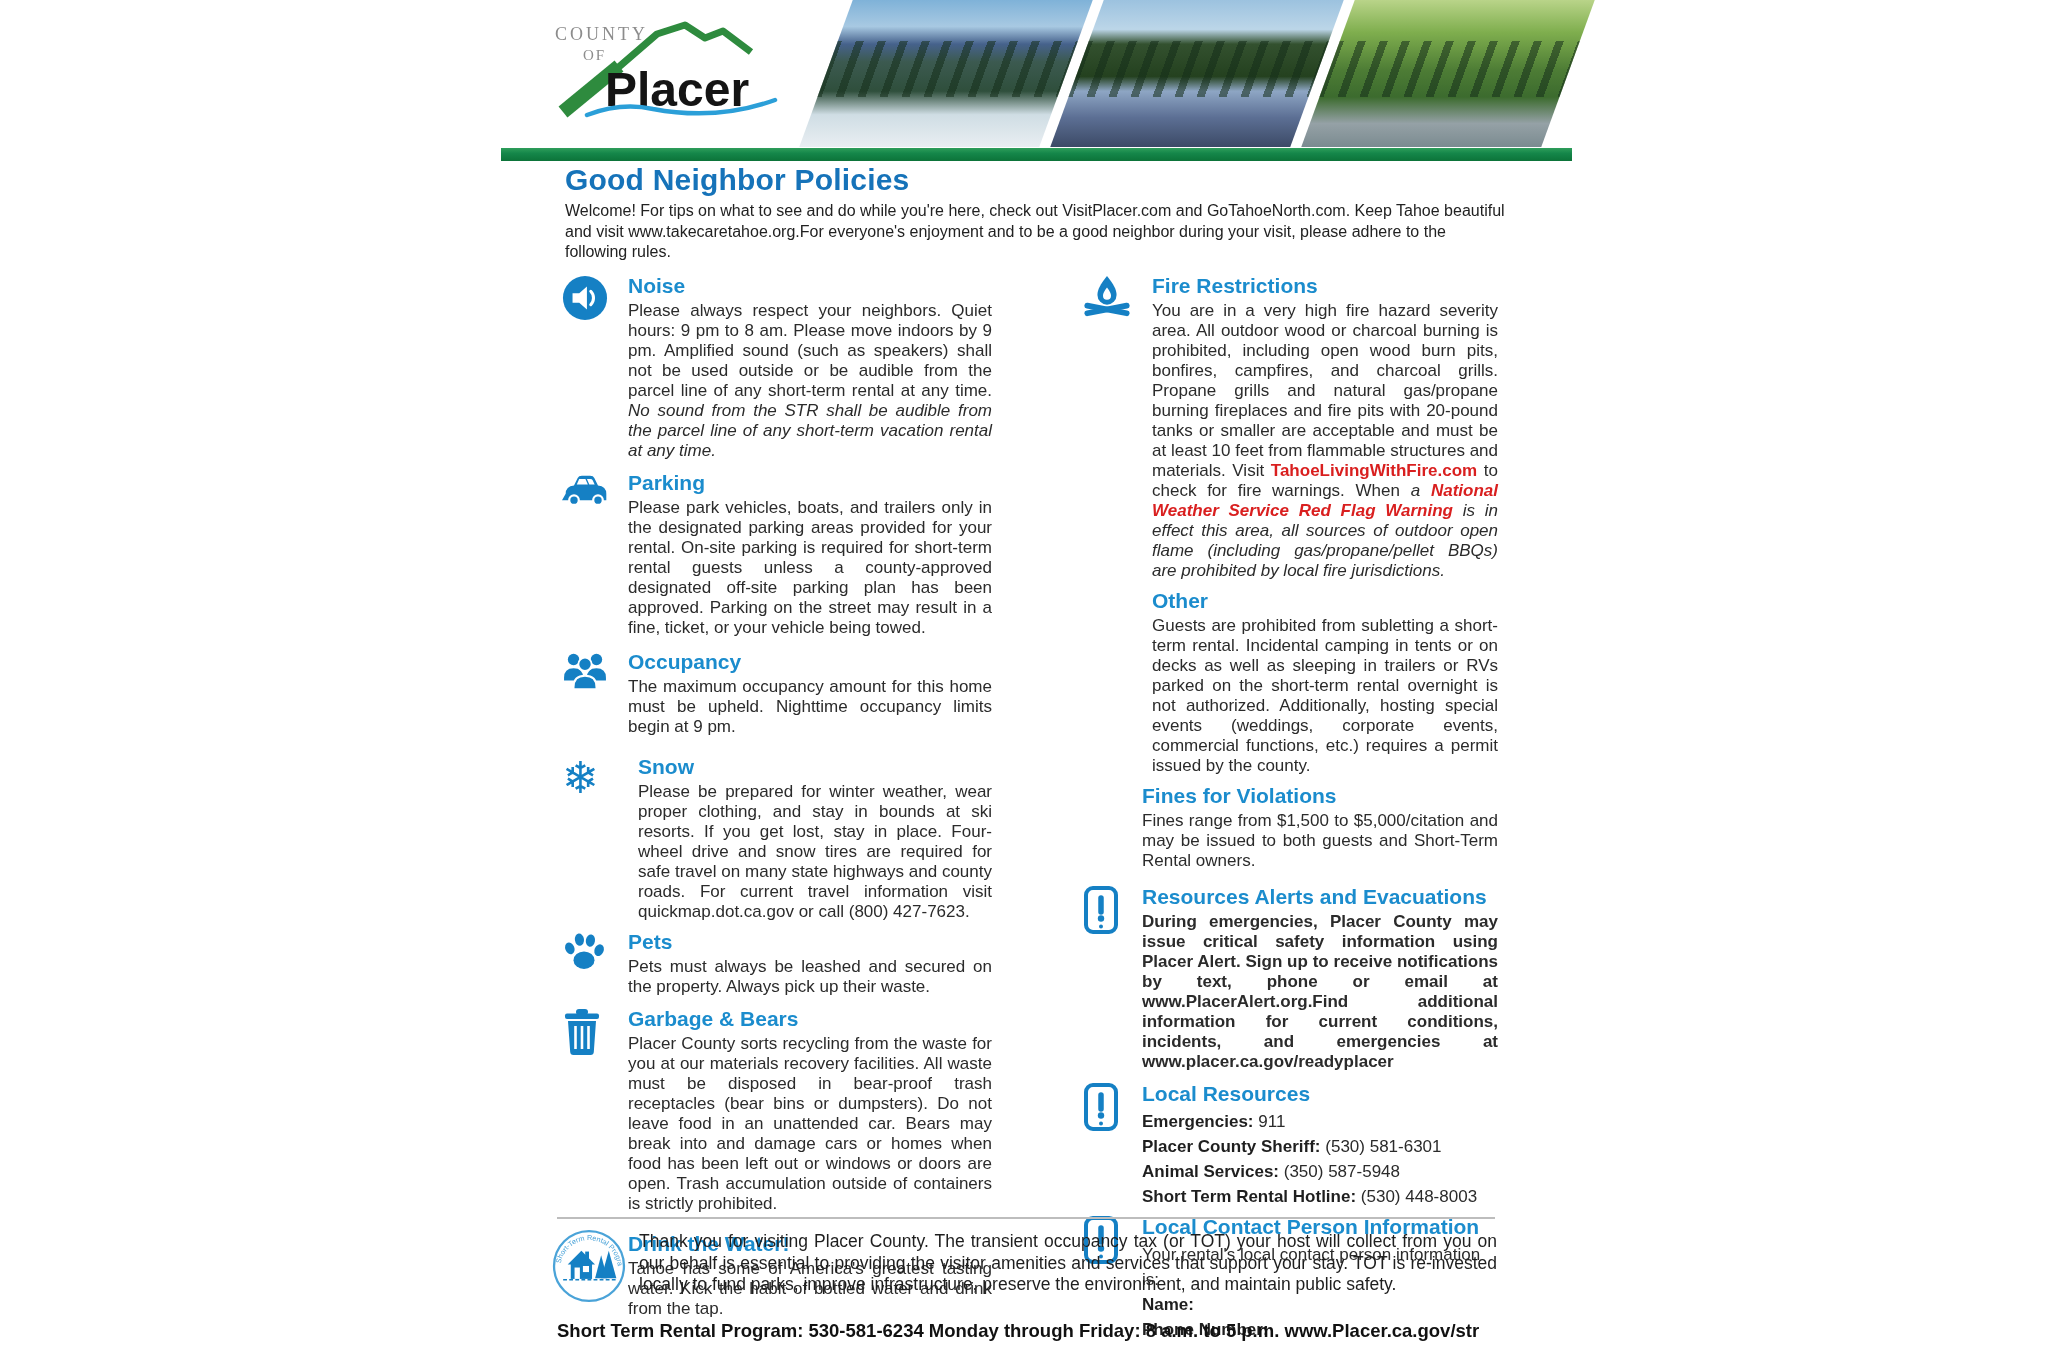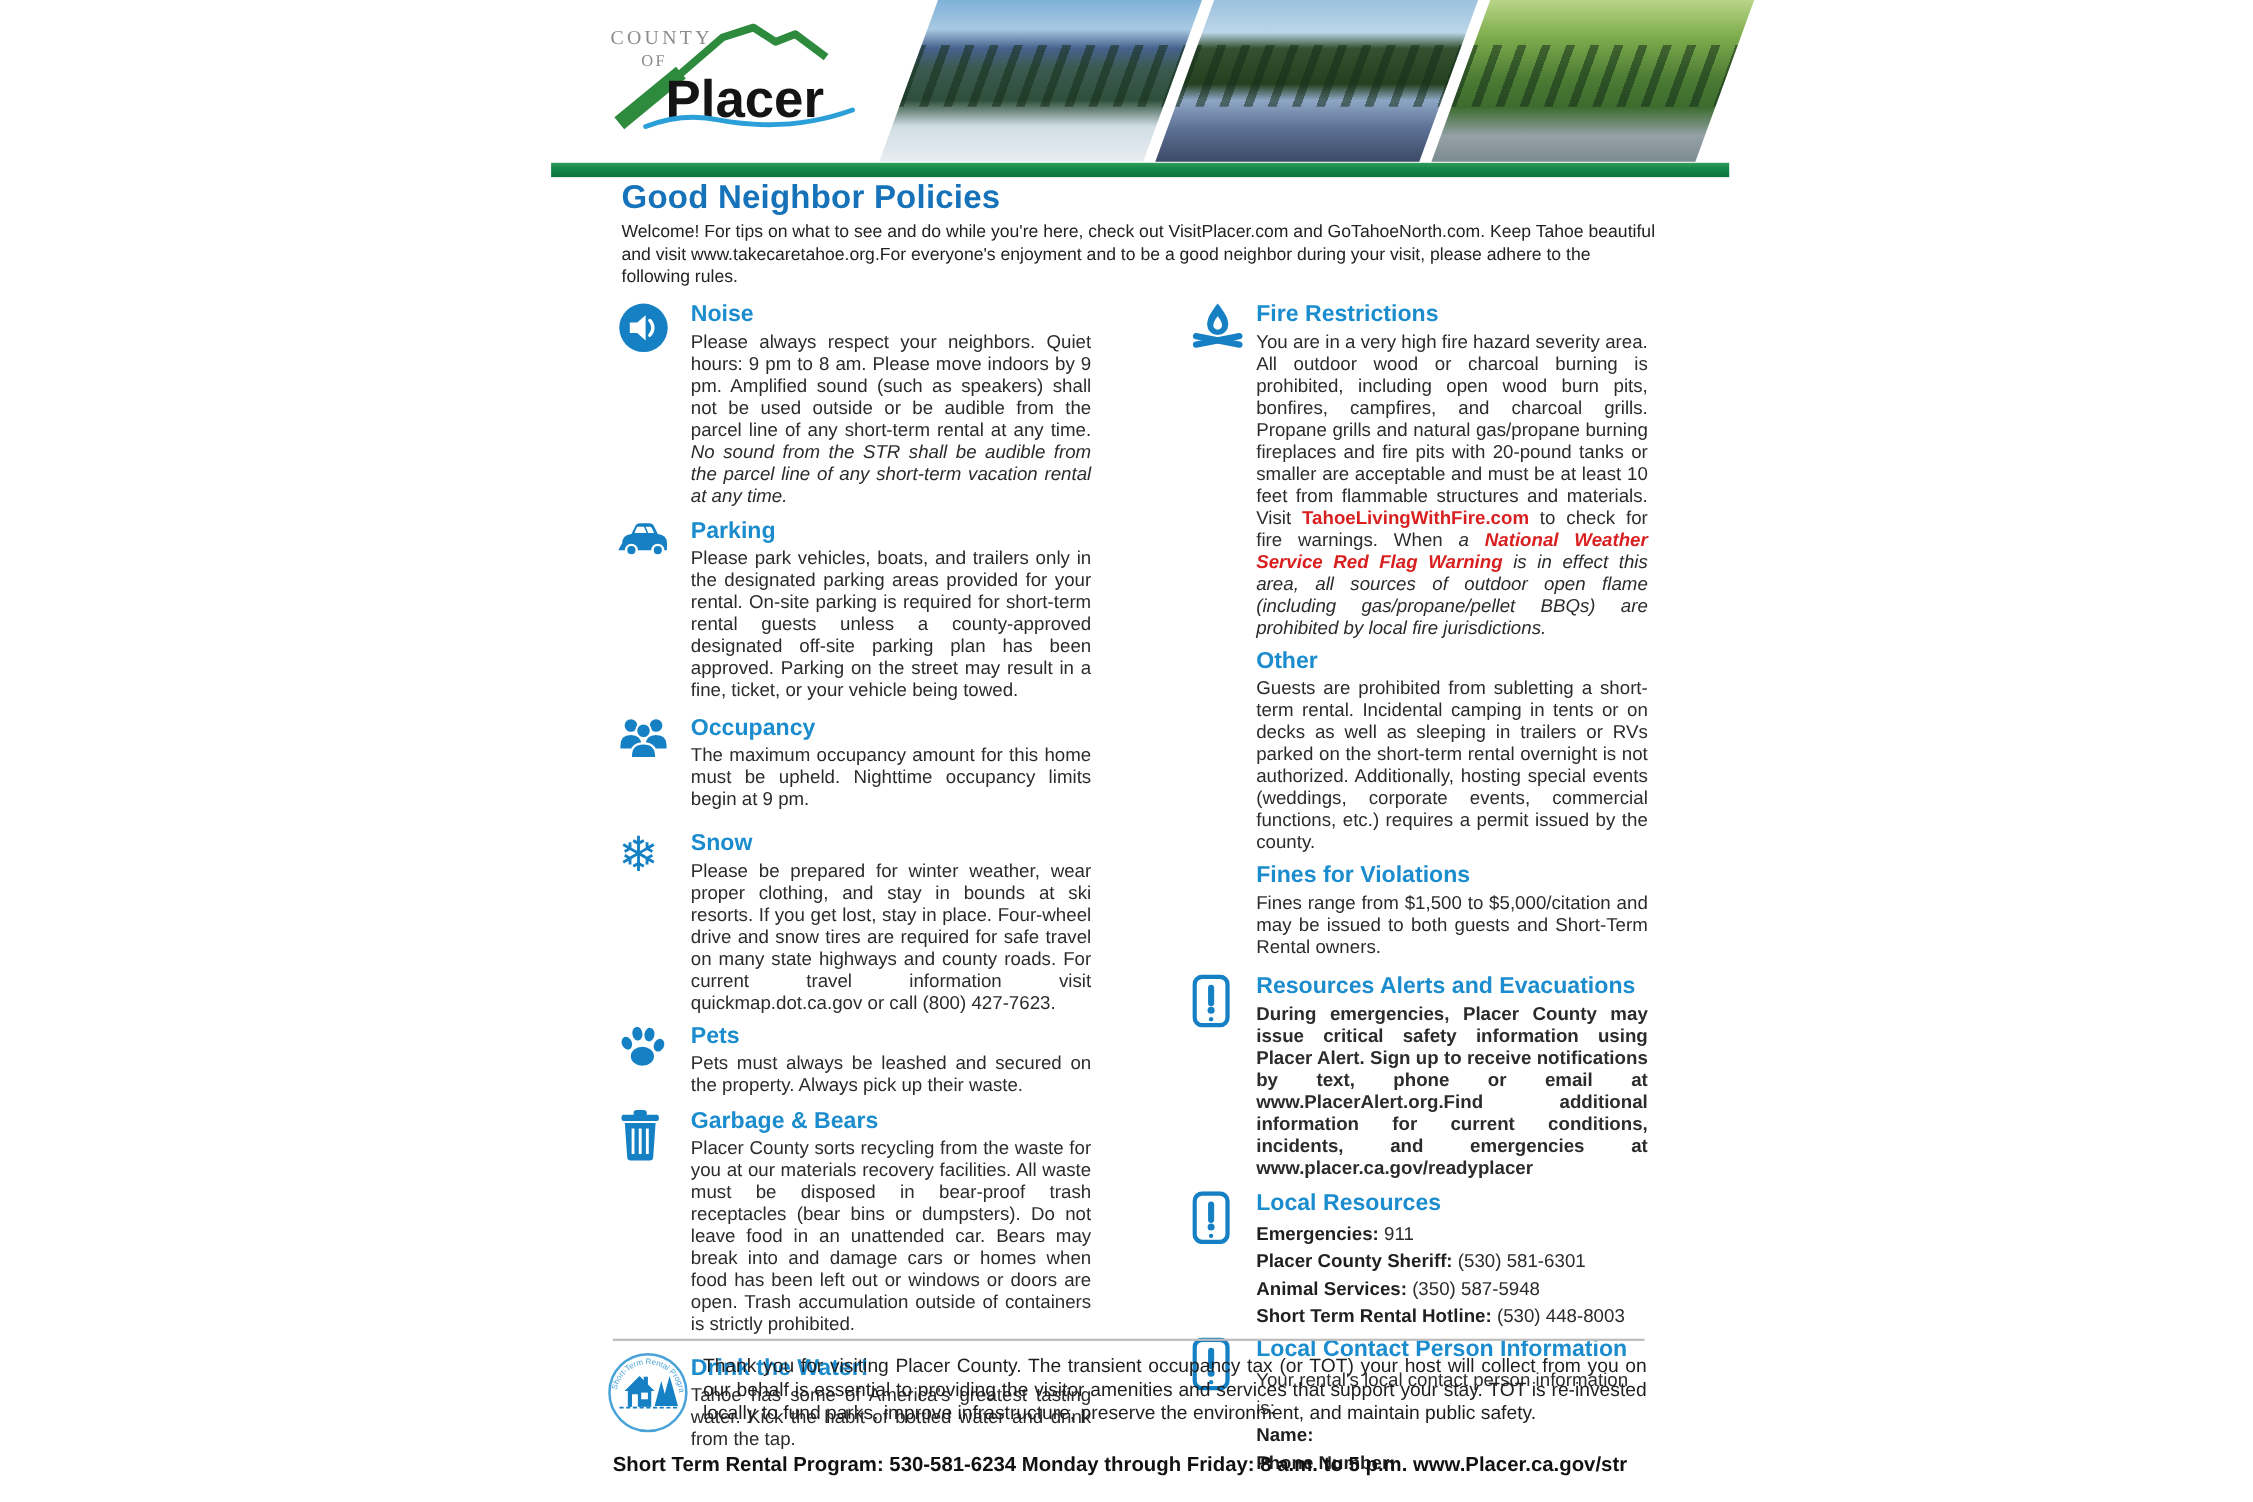--- a/index.html
+++ b/index.html
@@ -41,21 +41,21 @@
   .col-left .icon-cell{width:66px;}
   .col-right .icon-cell{width:58px;}
   .text-cell{flex:1;min-width:0;}
   .section h3{margin:0 0 3px 0;font-size:21px;line-height:24px;font-weight:bold;color:var(--blue-head);}
   .section .body{margin:0;font-size:17px;line-height:20px;text-align:justify;color:var(--ink);}
   .seg-normal{}
   .seg-italic{font-style:italic;}
   .seg-bold{font-weight:bold;}
   .seg-red-bold{color:var(--red);font-weight:bold;}
   .seg-red-bold-italic{color:var(--red);font-weight:bold;font-style:italic;}
-  .mb8{margin-bottom:8px;}  .mb10{margin-bottom:10px;} .mb12{margin-bottom:12px;}
+  .mb8{margin-bottom:8px;gap:10px;}  .mb10{margin-bottom:10px;} .mb12{margin-bottom:12px;}
   .mb14{margin-bottom:14px;} .mb18{margin-bottom:18px;} .mb6{margin-bottom:6px;}
   .res-line{font-size:17px;line-height:25px;}
   .res-line b{color:#1f1f1f;}
   .contact-intro{font-size:17px;line-height:25px;}
   .contact-field{font-size:17px;line-height:25px;font-weight:bold;color:#1f1f1f;}
   .glyph-icon{font-size:44px;line-height:44px;color:var(--blue-icon);display:inline-block;}
 
   
   .divider{position:absolute;left:56px;top:1217px;width:938px;border-top:2px solid #bdbdbd;}
   .footer-row{position:absolute;left:50px;top:1226px;width:946px;display:flex;gap:12px;}

